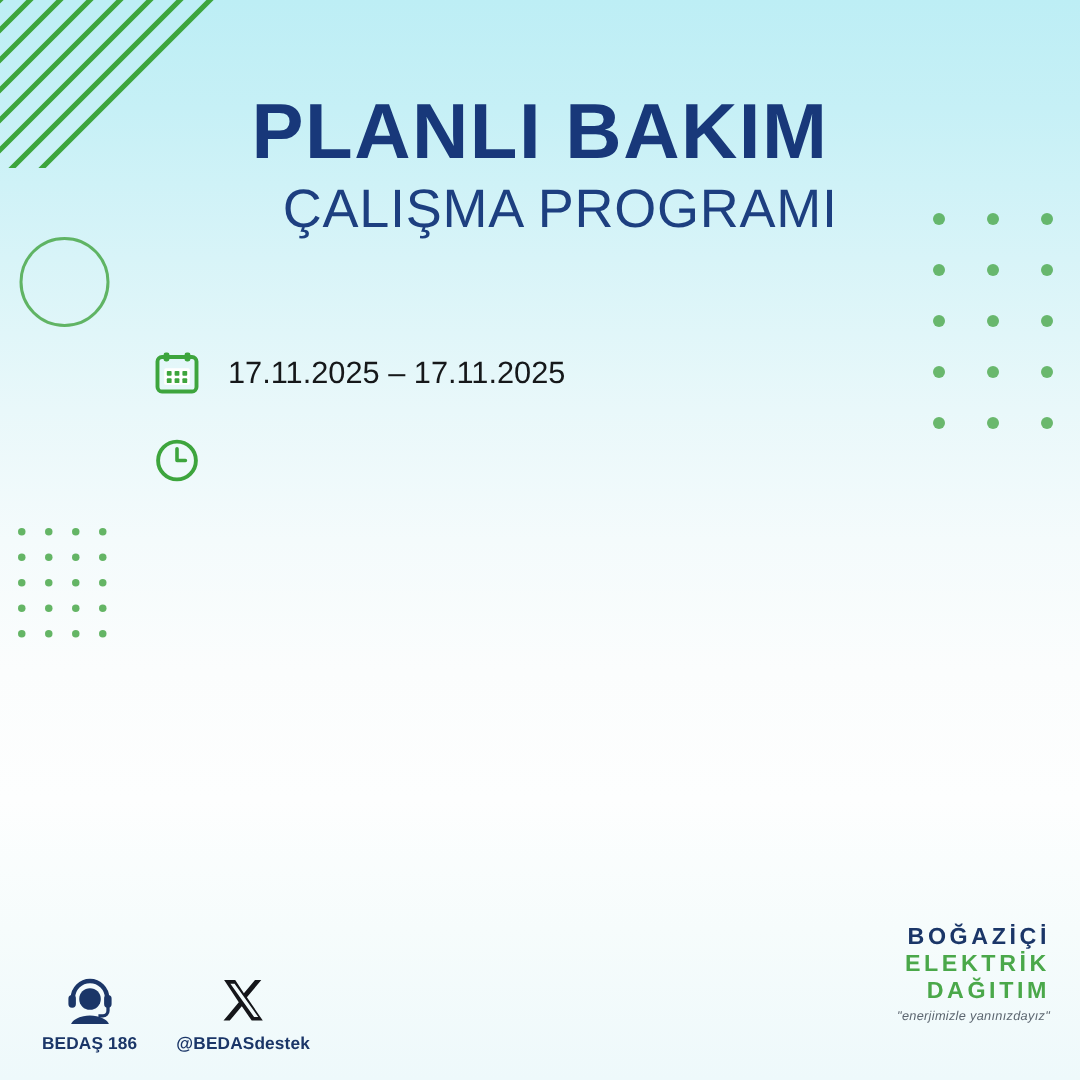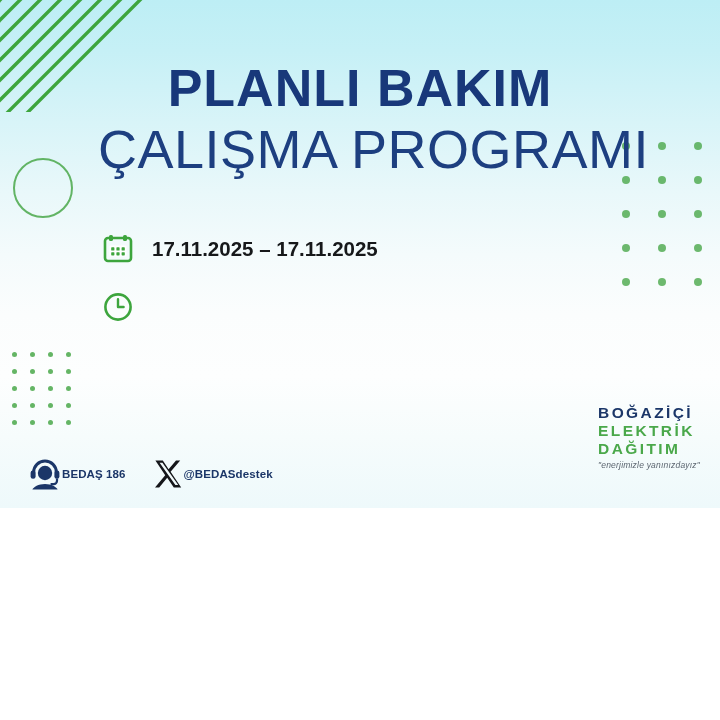--- a/index.html
+++ b/index.html
@@ -2,21 +2,21 @@
 <html><head>
 <meta charset="utf-8">
 <style>
   html,body{margin:0;padding:0;}
   body{
     width:720px;height:720px;overflow:hidden;
     font-family:"Liberation Sans", sans-serif;
     background:#ffffff;
   }
   #poster{
-    position:relative;width:720px;height:508px;overflow:hidden;
+    position:relative;width:720px;height:720px;overflow:hidden;
     background:
       linear-gradient(180deg,
         #bdeef5 0%,
         #c6f0f6 10%,
         #d8f4f8 24%,
         #e9f8fa 38%,
         #f4fbfc 50%,
         #fbfdfd 62%,
         #fdfefe 74%,
         #f6fcfc 86%,
@@ -53,58 +53,58 @@
   #dots-right span{width:8px;height:8px;opacity:.8;}
 
   
   .title-wrap{position:absolute;left:0;top:62px;width:720px;text-align:center;}
   .title-main{
     font-size:52px;font-weight:bold;letter-spacing:1px;
     color:#18387a;line-height:1.02;margin:0;
     font-family:"Liberation Sans", sans-serif;
   }
   .title-sub{
-    font-size:54px;font-weight:normal;letter-spacing:.5px;
+    font-size:36px;font-weight:normal;letter-spacing:.5px;
     color:#1d3f80;line-height:1.12;margin:4px 0 0 0;
     font-family:"Liberation Sans", sans-serif;
     padding-left:27px;
   }
 
   
   .info{position:absolute;left:98px;top:228px;width:600px;}
-  .row{display:flex;align-items:flex-start;margin-bottom:19px;font-weight:bold;}
+  .row{display:flex;align-items:flex-start;margin-bottom:19px;}
   .row .ico{
     width:40px;min-width:40px;height:40px;
     display:flex;align-items:center;justify-content:center;
     margin-right:14px;
   }
   .row .txt{
     font-size:20.5px;color:#16181a;line-height:1.36;
     padding-top:7px;
     font-family:"Liberation Sans", sans-serif;
   }
   #row-location .txt{max-width:540px;}
   #row-location .ico{padding-top:2px;}
 
   
   .footer{position:absolute;left:0;bottom:16px;width:720px;height:78px;}
   .contacts{position:absolute;left:28px;bottom:2px;display:flex;align-items:flex-end;}
   .contact{
-    display:flex;align-items:center;
+    display:flex;flex-direction:column;align-items:center;
     margin-right:26px;
   }
   .contact .cico{height:40px;display:flex;align-items:flex-end;justify-content:center;}
   .contact .clabel{
     margin-top:7px;font-size:11.5px;color:#1b3668;font-weight:bold;
     letter-spacing:.1px;white-space:nowrap;
     font-family:"Liberation Sans", sans-serif;
   }
 
   
-  .brand{position:absolute;right:20px;bottom:22px;text-align:left;}
+  .brand{position:absolute;right:20px;bottom:22px;text-align:right;}
   .brand .l1{font-size:15.5px;font-weight:bold;letter-spacing:2.4px;color:#1b3668;line-height:1.16;}
   .brand .l2,.brand .l3{font-size:15.5px;font-weight:bold;letter-spacing:2.4px;color:#4aa84a;line-height:1.16;}
   .brand .tag{
     margin-top:2px;font-size:8.5px;font-style:italic;color:#5c6670;
     letter-spacing:.2px;
   }
 </style>
 </head>
 <body>
 

